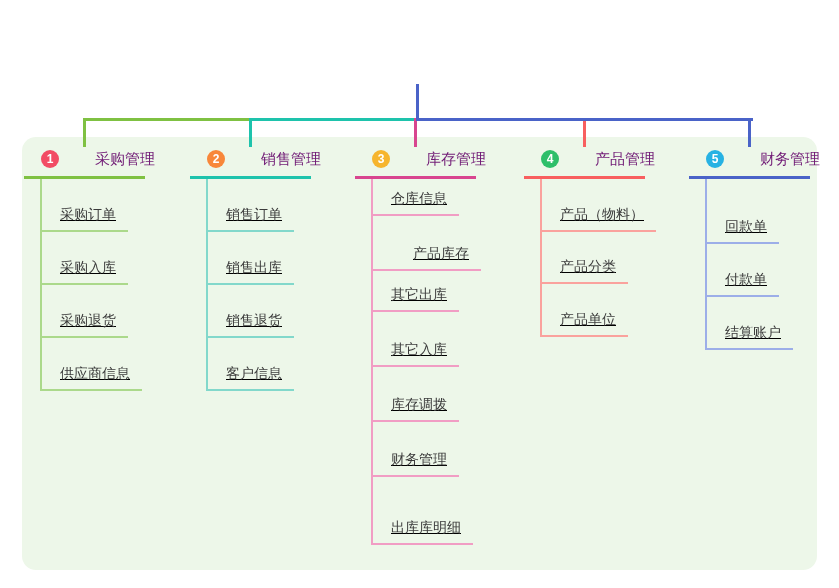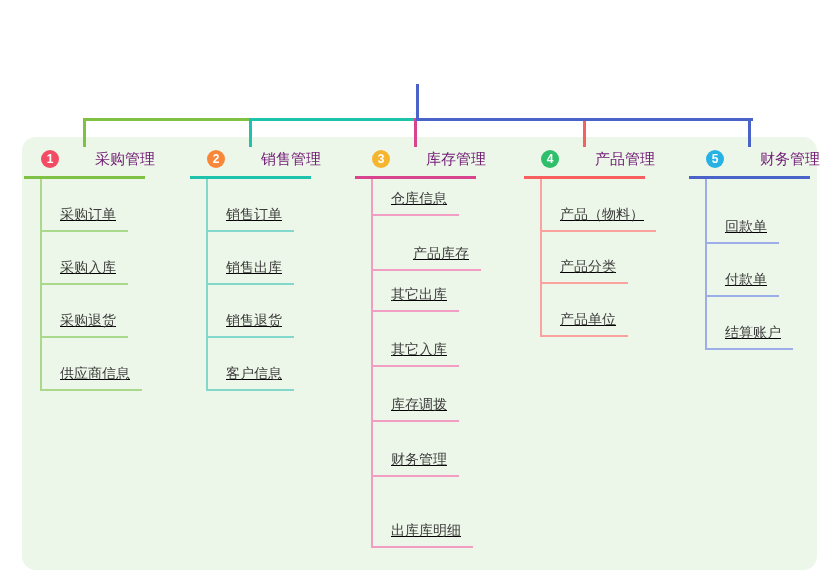--- a/index.html
+++ b/index.html
@@ -170,21 +170,21 @@
   </div>
           <div class="child" style="height: 55px; border-bottom-color: rgb(241, 157, 196);">
     <span class="child-label">其它入库</span>
   </div>
           <div class="child" style="height: 55px; border-bottom-color: rgb(241, 157, 196);">
     <span class="child-label">库存调拨</span>
   </div>
           <div class="child" style="height: 55px; border-bottom-color: rgb(241, 157, 196);">
     <span class="child-label">财务管理</span>
   </div>
-          <div class="child" style="height: 71px; border-bottom-color: rgb(241, 157, 196);">
+          <div class="child" style="height: 48px; border-bottom-color: rgb(241, 157, 196); margin-top: 20px;">
     <span class="child-label">出库库明细</span>
   </div>
         </div>
   </div>
       <div class="branch" style="left: 524px; top: 148px;">
     <div class="branch-header" style="border-bottom-color: rgb(248, 95, 95);">
       <span class="badge" style="background: rgb(46, 191, 106);">4</span>
       <span class="branch-label">产品管理</span>
     </div>
     <div class="children" style="border-left-color: rgb(250, 162, 157);">

